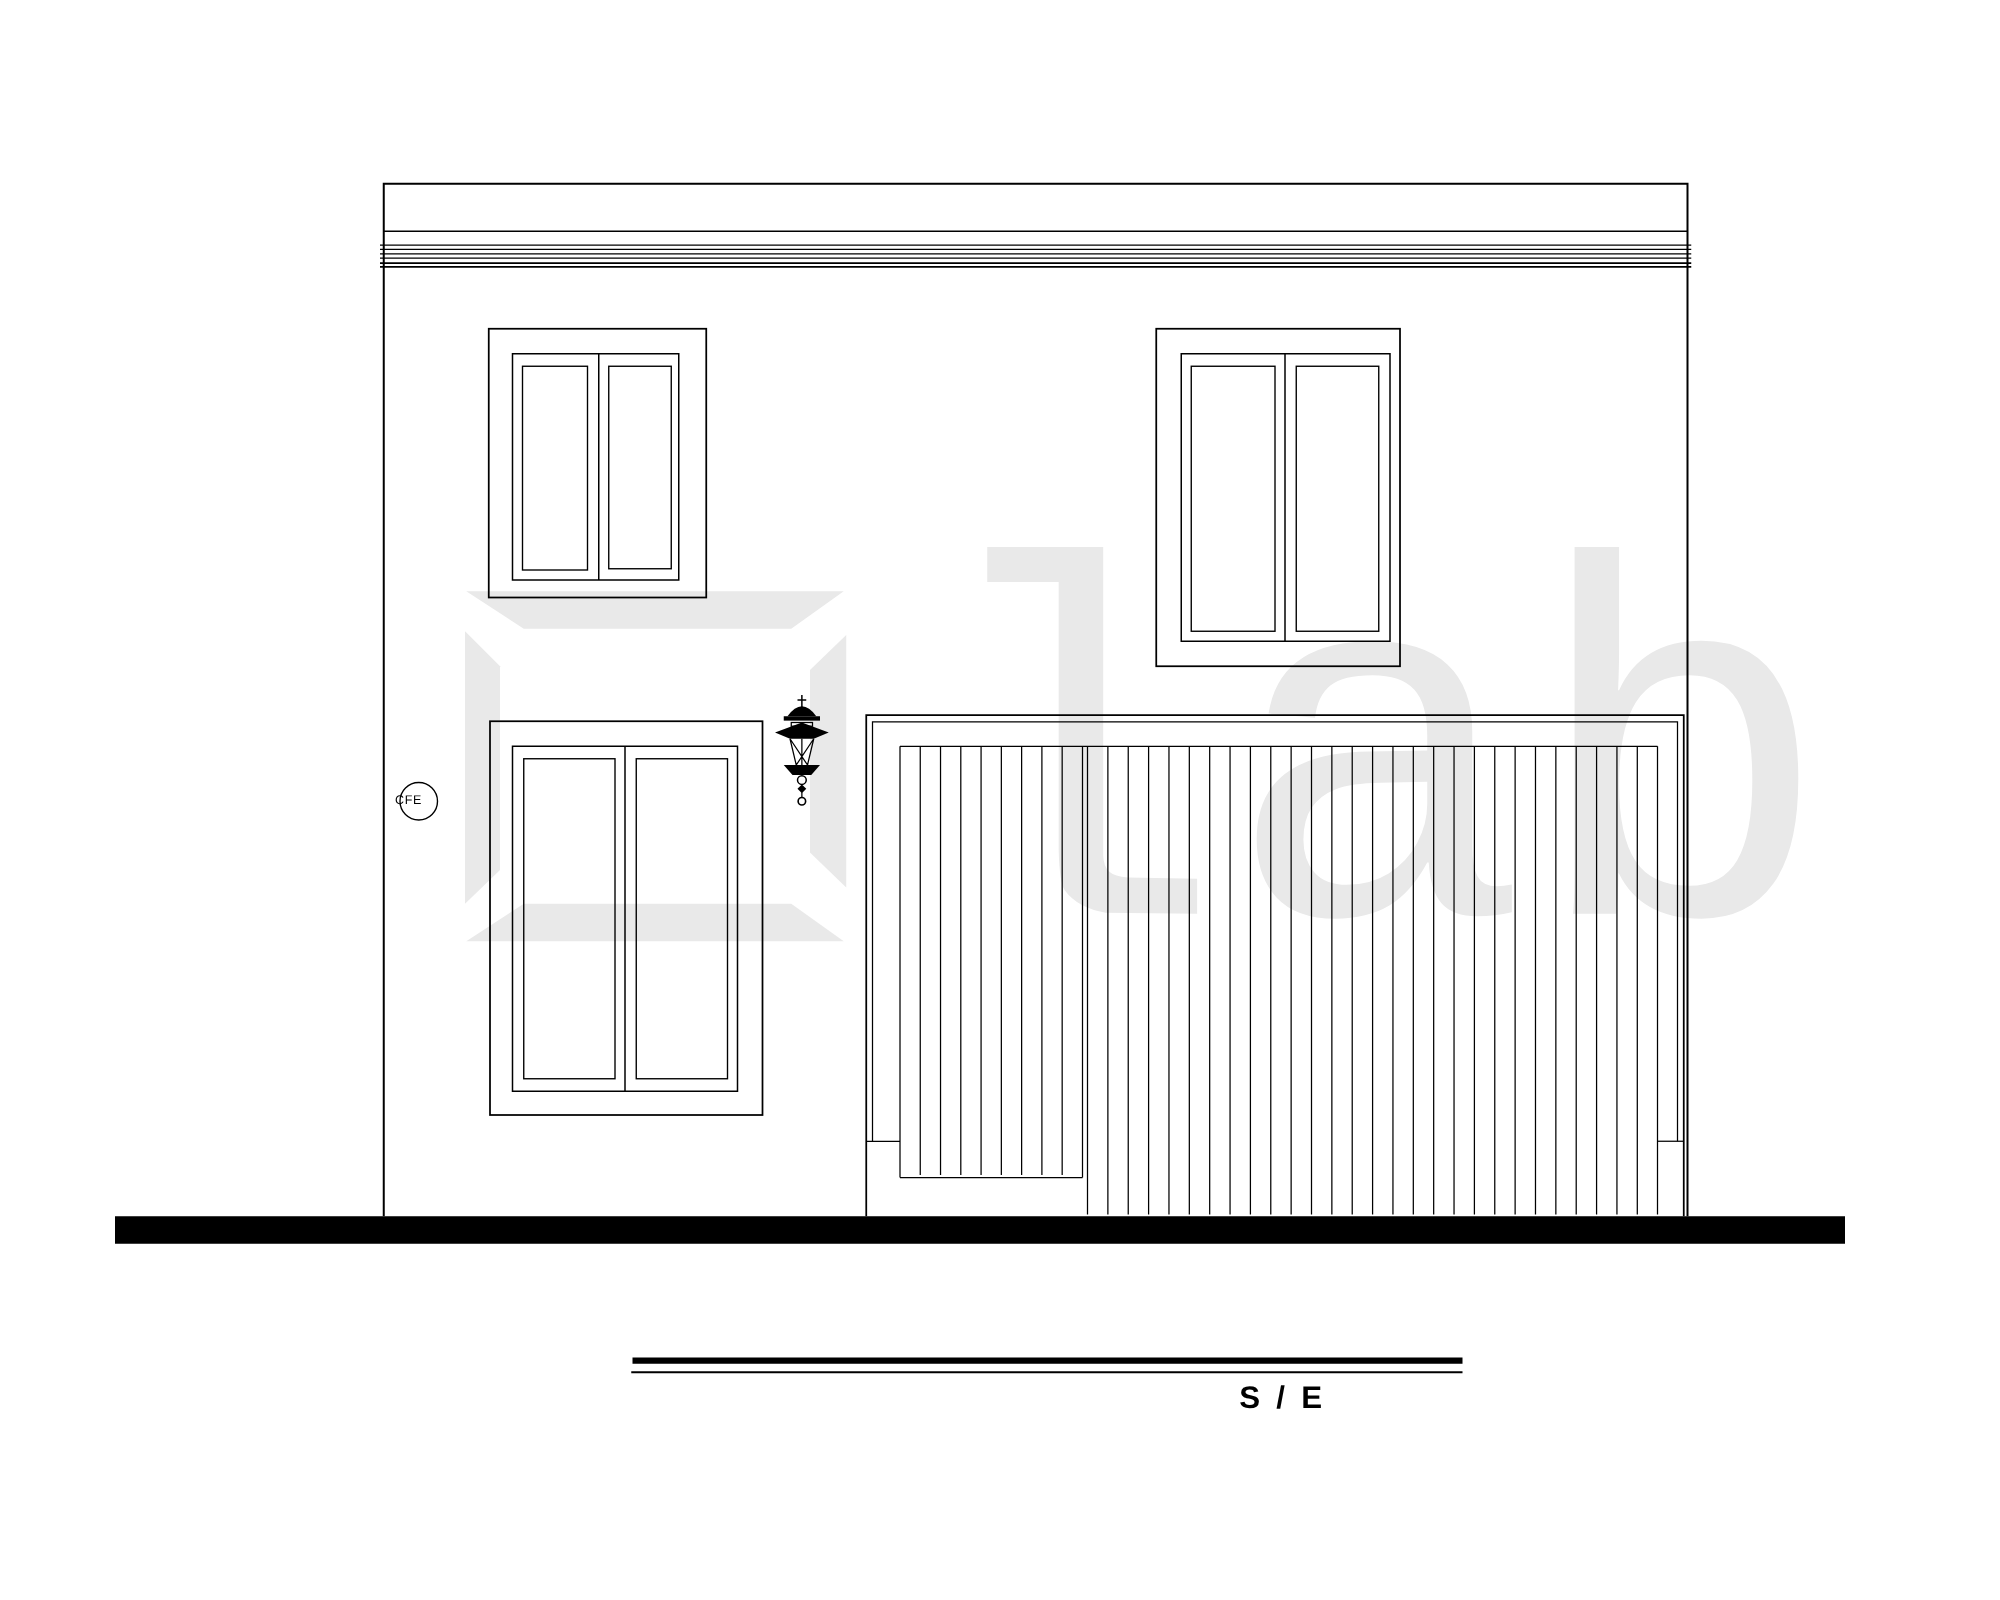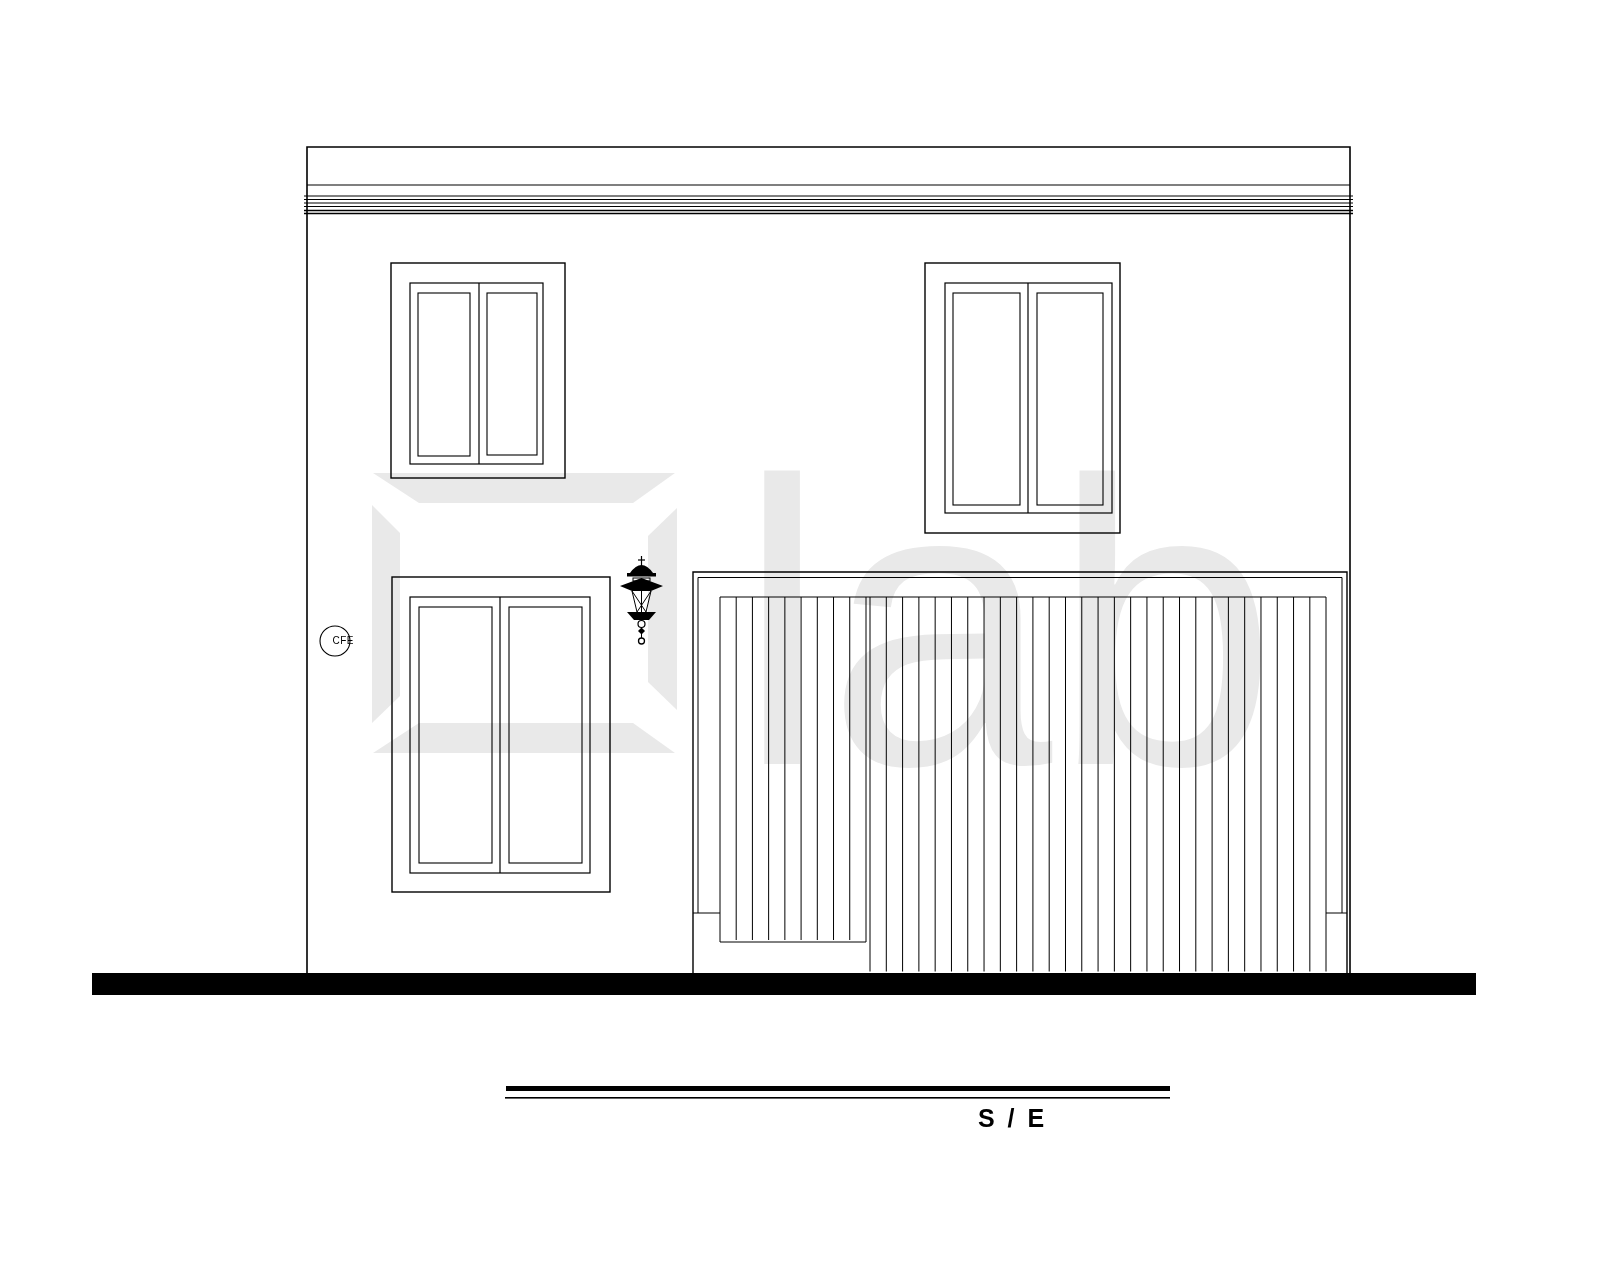--- a/index.html
+++ b/index.html
@@ -12,38 +12,38 @@
     width:1600px;height:1280px;
     background:var(--paper);
     font-family:"Liberation Sans", sans-serif;
     position:relative;overflow:hidden;
   }
   .sheet{position:absolute;inset:0;}
   
   .wm-text{
     position:absolute;left:737px;top:421px;
     font-size:405px;line-height:1;color:var(--wm);
-    font-family:Liberation Sans, sans-serif;
+    font-family:Liberation Mono, monospace;
     z-index:0;user-select:none;white-space:nowrap;
   }
   svg.plan{position:absolute;inset:0;z-index:1;}
   .ink{stroke:var(--ink);fill:none;}
   .ink-fill{fill:var(--ink);stroke:none;}
   .wm-shape{fill:var(--wm);stroke:none;}
   .label{position:absolute;color:var(--ink);z-index:2;}
   .cfe-label{
     left:316px;top:635px;width:38px;
-    text-align:right;font-size:10px;letter-spacing:0.5px;
+    text-align:left;font-size:10px;letter-spacing:0.5px;
   }
   .title-label{
     left:500px;top:1047px;width:640px;text-align:center;
     font-size:27px;font-weight:bold;letter-spacing:9px;white-space:nowrap;
   }
   .scale-label{
-    left:978px;top:1104px;width:220px;text-align:left;
+    left:916px;top:1104px;width:220px;text-align:center;
     font-size:25px;font-weight:bold;letter-spacing:3px;white-space:nowrap;
   }
 </style>
 </head>
 <body>
 
 <div class="sheet">
 
   <div class="wm-text">lab</div>
 

